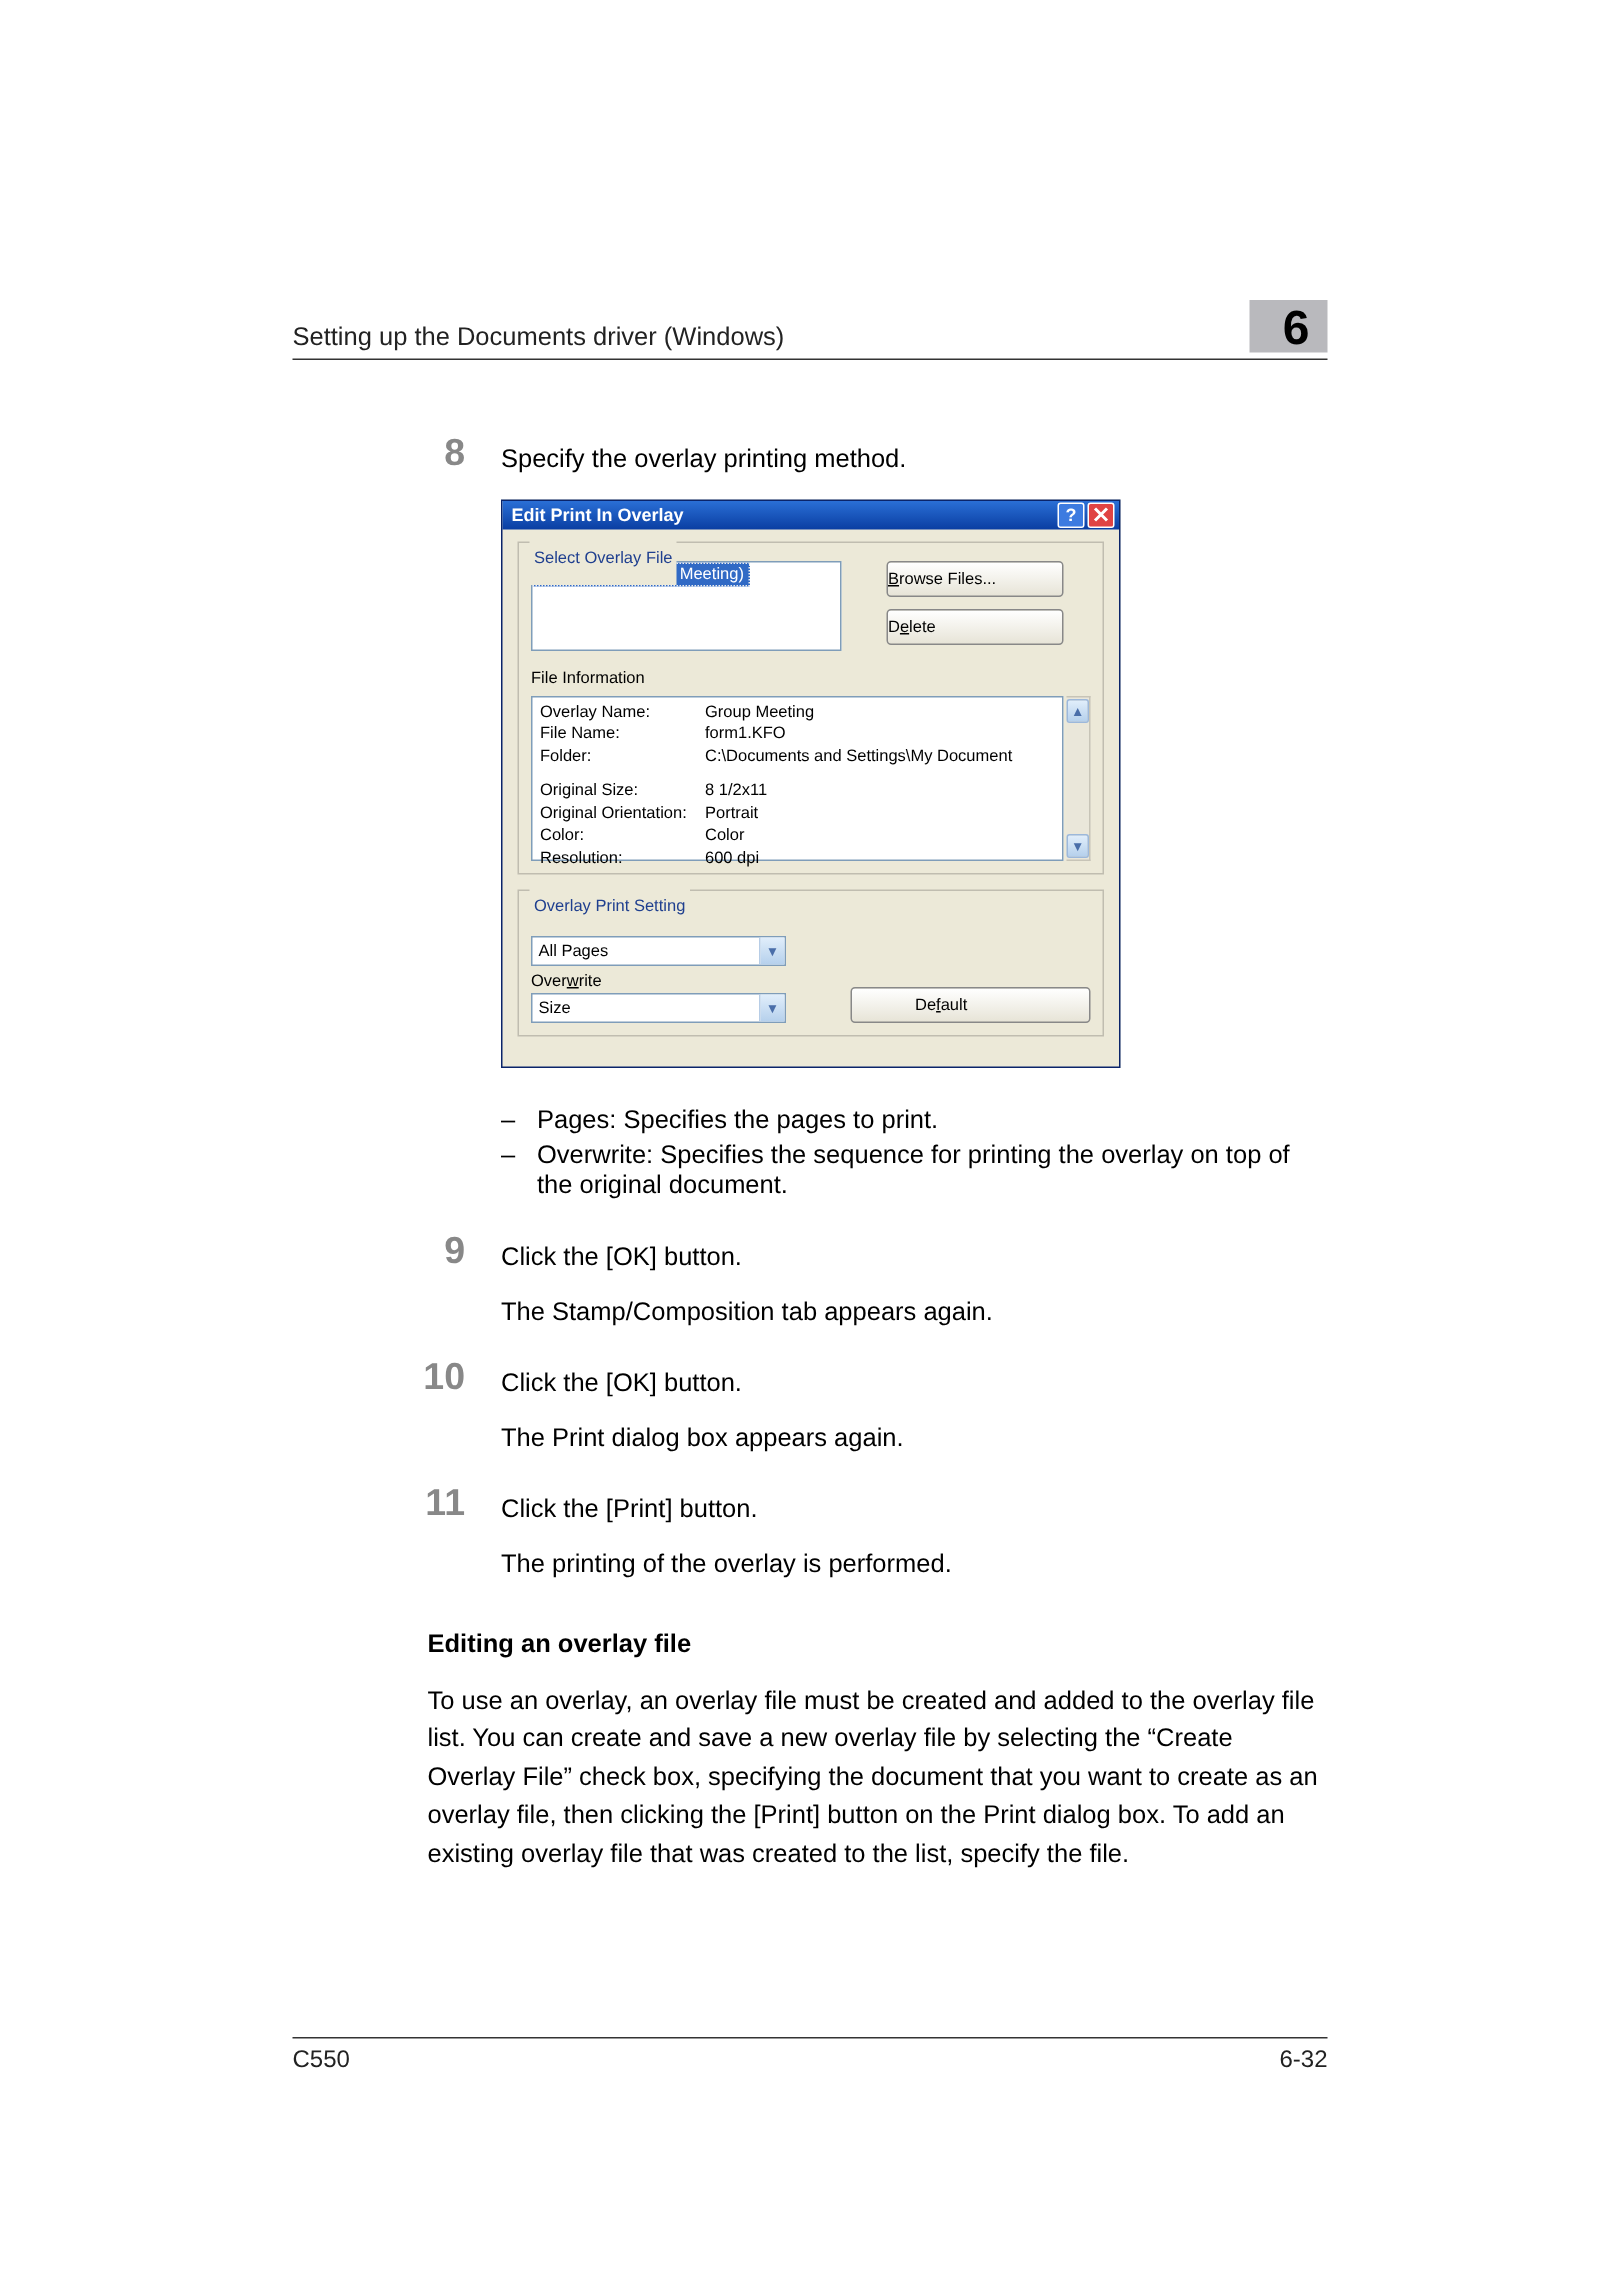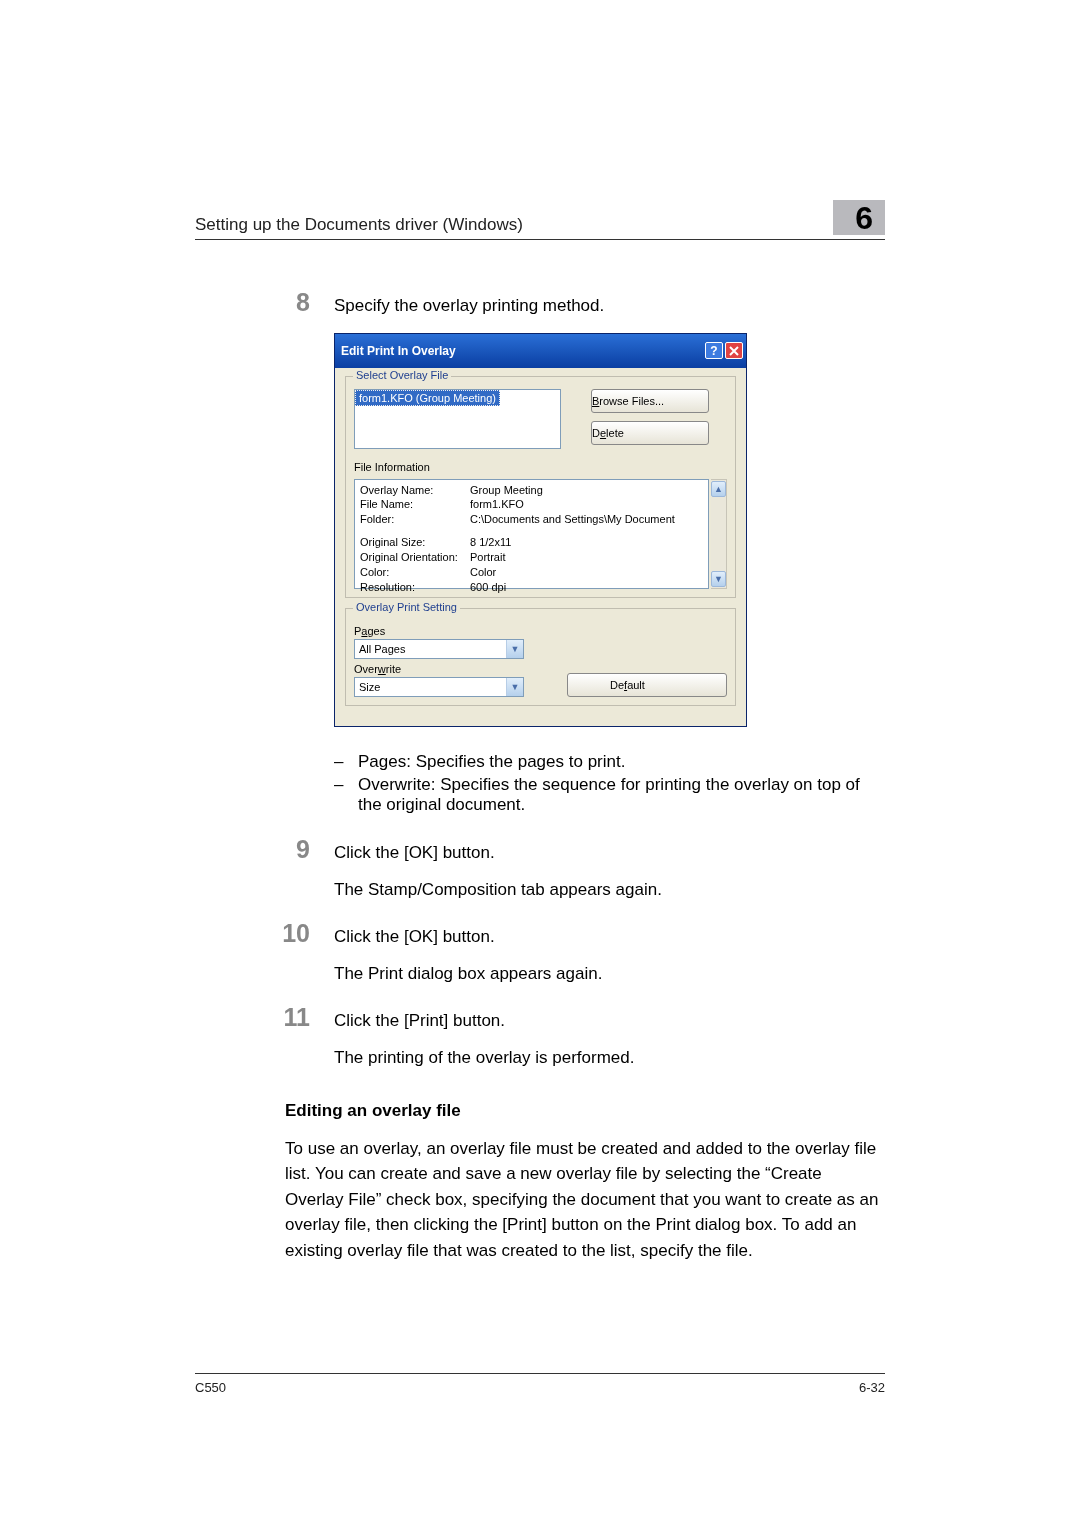--- a/index.html
+++ b/index.html
@@ -86,41 +86,41 @@
     font-size: 17px;
     line-height: 1.5;
     margin-left: 90px;
   }
   .ftr {
     border-top: 1.5px solid #333;
     margin-top: 110px;
     padding-top: 6px;
     display: flex;
     justify-content: space-between;
-    font-size: 13px;
+    font-size: 16px;
     color: #222;
   }
   
   .dialog-wrap {
     margin: 10px 0 25px 139px;
     width: 413px;
   }
   .dlg {
     border: 1px solid #0a246a;
     font-family: Tahoma, Arial, sans-serif;
     font-size: 11px;
     background: #ece9d8;
   }
   .titlebar {
     background: linear-gradient(to bottom, #2a6fd6 0%, #0a3ea2 100%);
     color: #fff;
     display: flex;
     align-items: center;
     justify-content: space-between;
-    height: 34px;
+    height: 19px;
     padding-left: 6px;
     font-weight: bold;
     font-size: 12px;
   }
   .titlebar .btns {
     display: flex;
     gap: 2px;
     padding-right: 3px;
   }
   .tb-btn {
@@ -144,21 +144,21 @@
     border: 1px solid #c0bdb0;
     position: relative;
     padding: 12px 8px 8px 8px;
     margin-bottom: 10px;
   }
   .group-label {
     position: absolute;
     top: -8px;
     left: 7px;
     background: #ece9d8;
-    padding: 0 3px;
+    padding: 12px 3px;
     color: #1f3f8f;
     font-size: 11px;
   }
   .listbox {
     border: 1px solid #7f9db9;
     background: #fff;
     height: 58px;
     width: 205px;
     overflow: hidden;
   }

